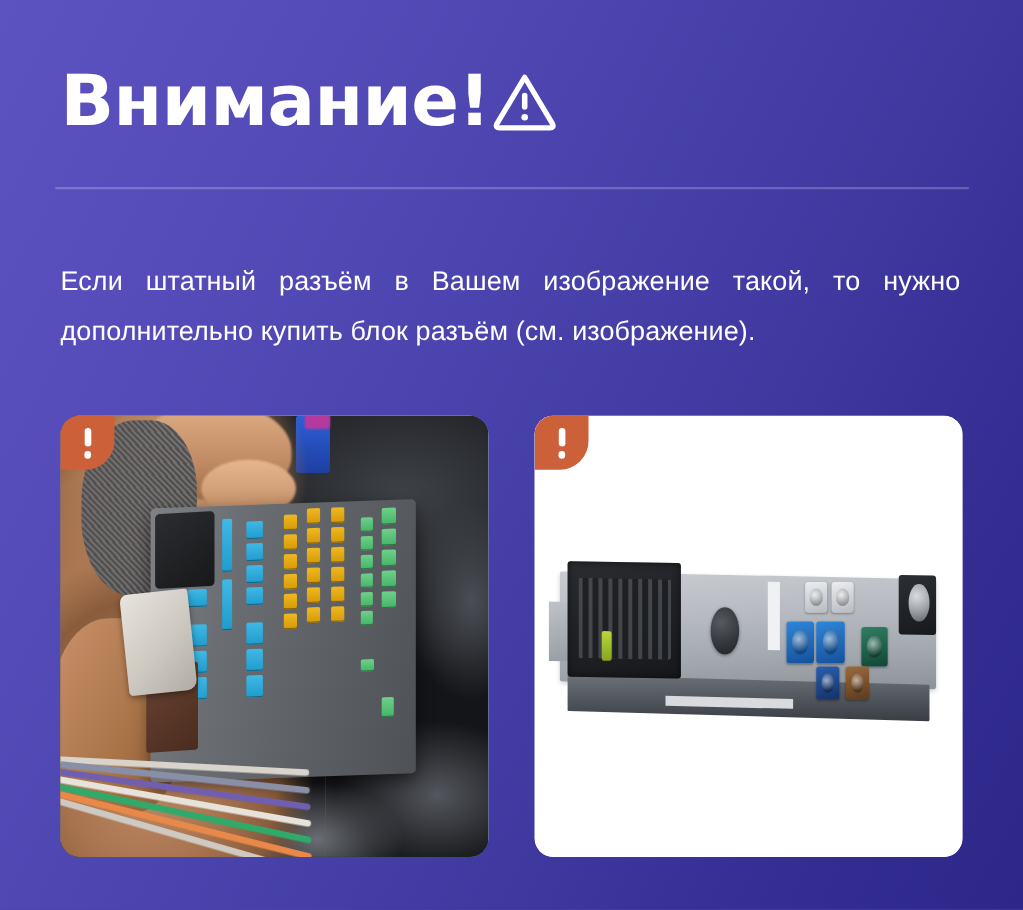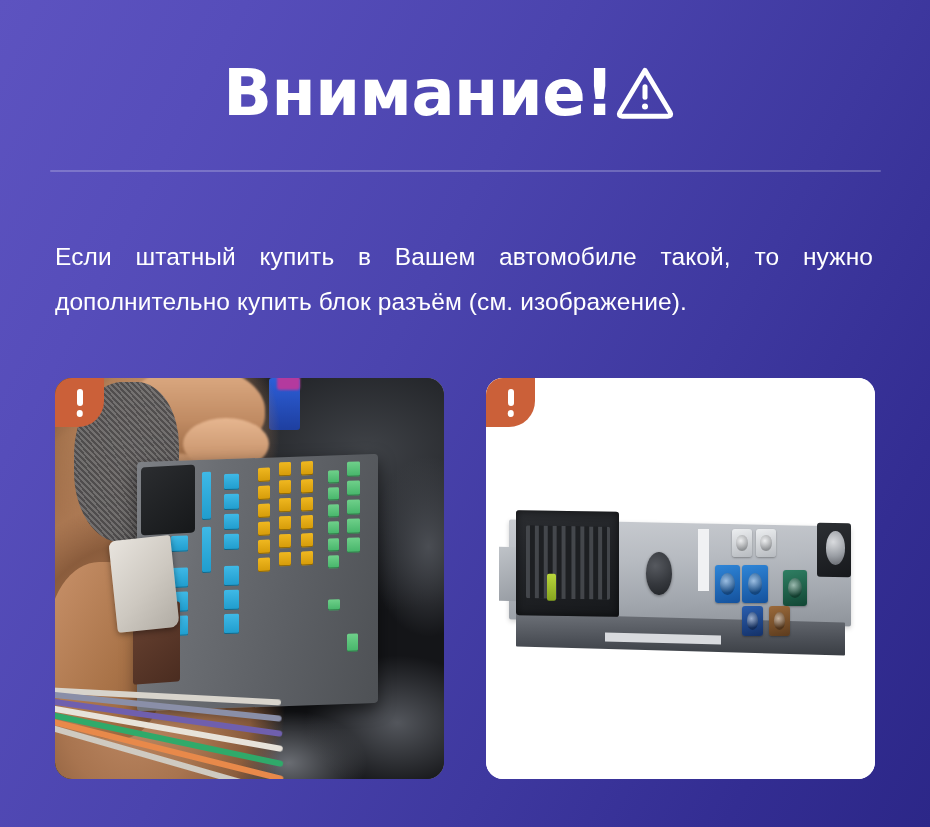--- a/index.html
+++ b/index.html
@@ -31,21 +31,21 @@
 
   
   .header {
     position: absolute;
     left: 55px;
     top: 52px;
     right: 60px;
     height: 82px;
     display: flex;
     align-items: center;
-    justify-content: center;
+    justify-content: flex-start;
   }
   .page-title {
     font-size: 64px;
     font-weight: 700;
     color: #ffffff;
     letter-spacing: -0.5px;
     line-height: 1;
     white-space: nowrap;
     margin: 0;
     font-family: "DejaVu Sans", "Liberation Sans", sans-serif;
@@ -482,21 +482,21 @@
         <path d="M32 8.5 L58 52 Q60 56 55.5 56 L8.5 56 Q4 56 6 52 Z" fill="none" stroke="#ffffff" stroke-width="5" stroke-linejoin="round" stroke-linecap="round"></path>
         <rect x="29.4" y="23" width="5.2" height="16" rx="2.6" fill="#ffffff"></rect>
         <circle cx="32" cy="46" r="3.1" fill="#ffffff"></circle>
       </svg>
     </span>
   </div>
 
   <div class="divider"></div>
 
   <div class="body-copy">
-    <span class="body-line-1">Если штатный купить в Вашем автомобиле такой, то нужно</span>
+    <span class="body-line-1">Если штатный разъём в Вашем изображение такой, то нужно</span>
     <span class="body-line-2">дополнительно купить блок разъём (см. изображение).</span>
   </div>
 
   <div class="cards">
 
     <div class="photo-card">
       <div class="badge">
         <span class="bang-stem"></span>
         <span class="bang-dot"></span>
       </div>

